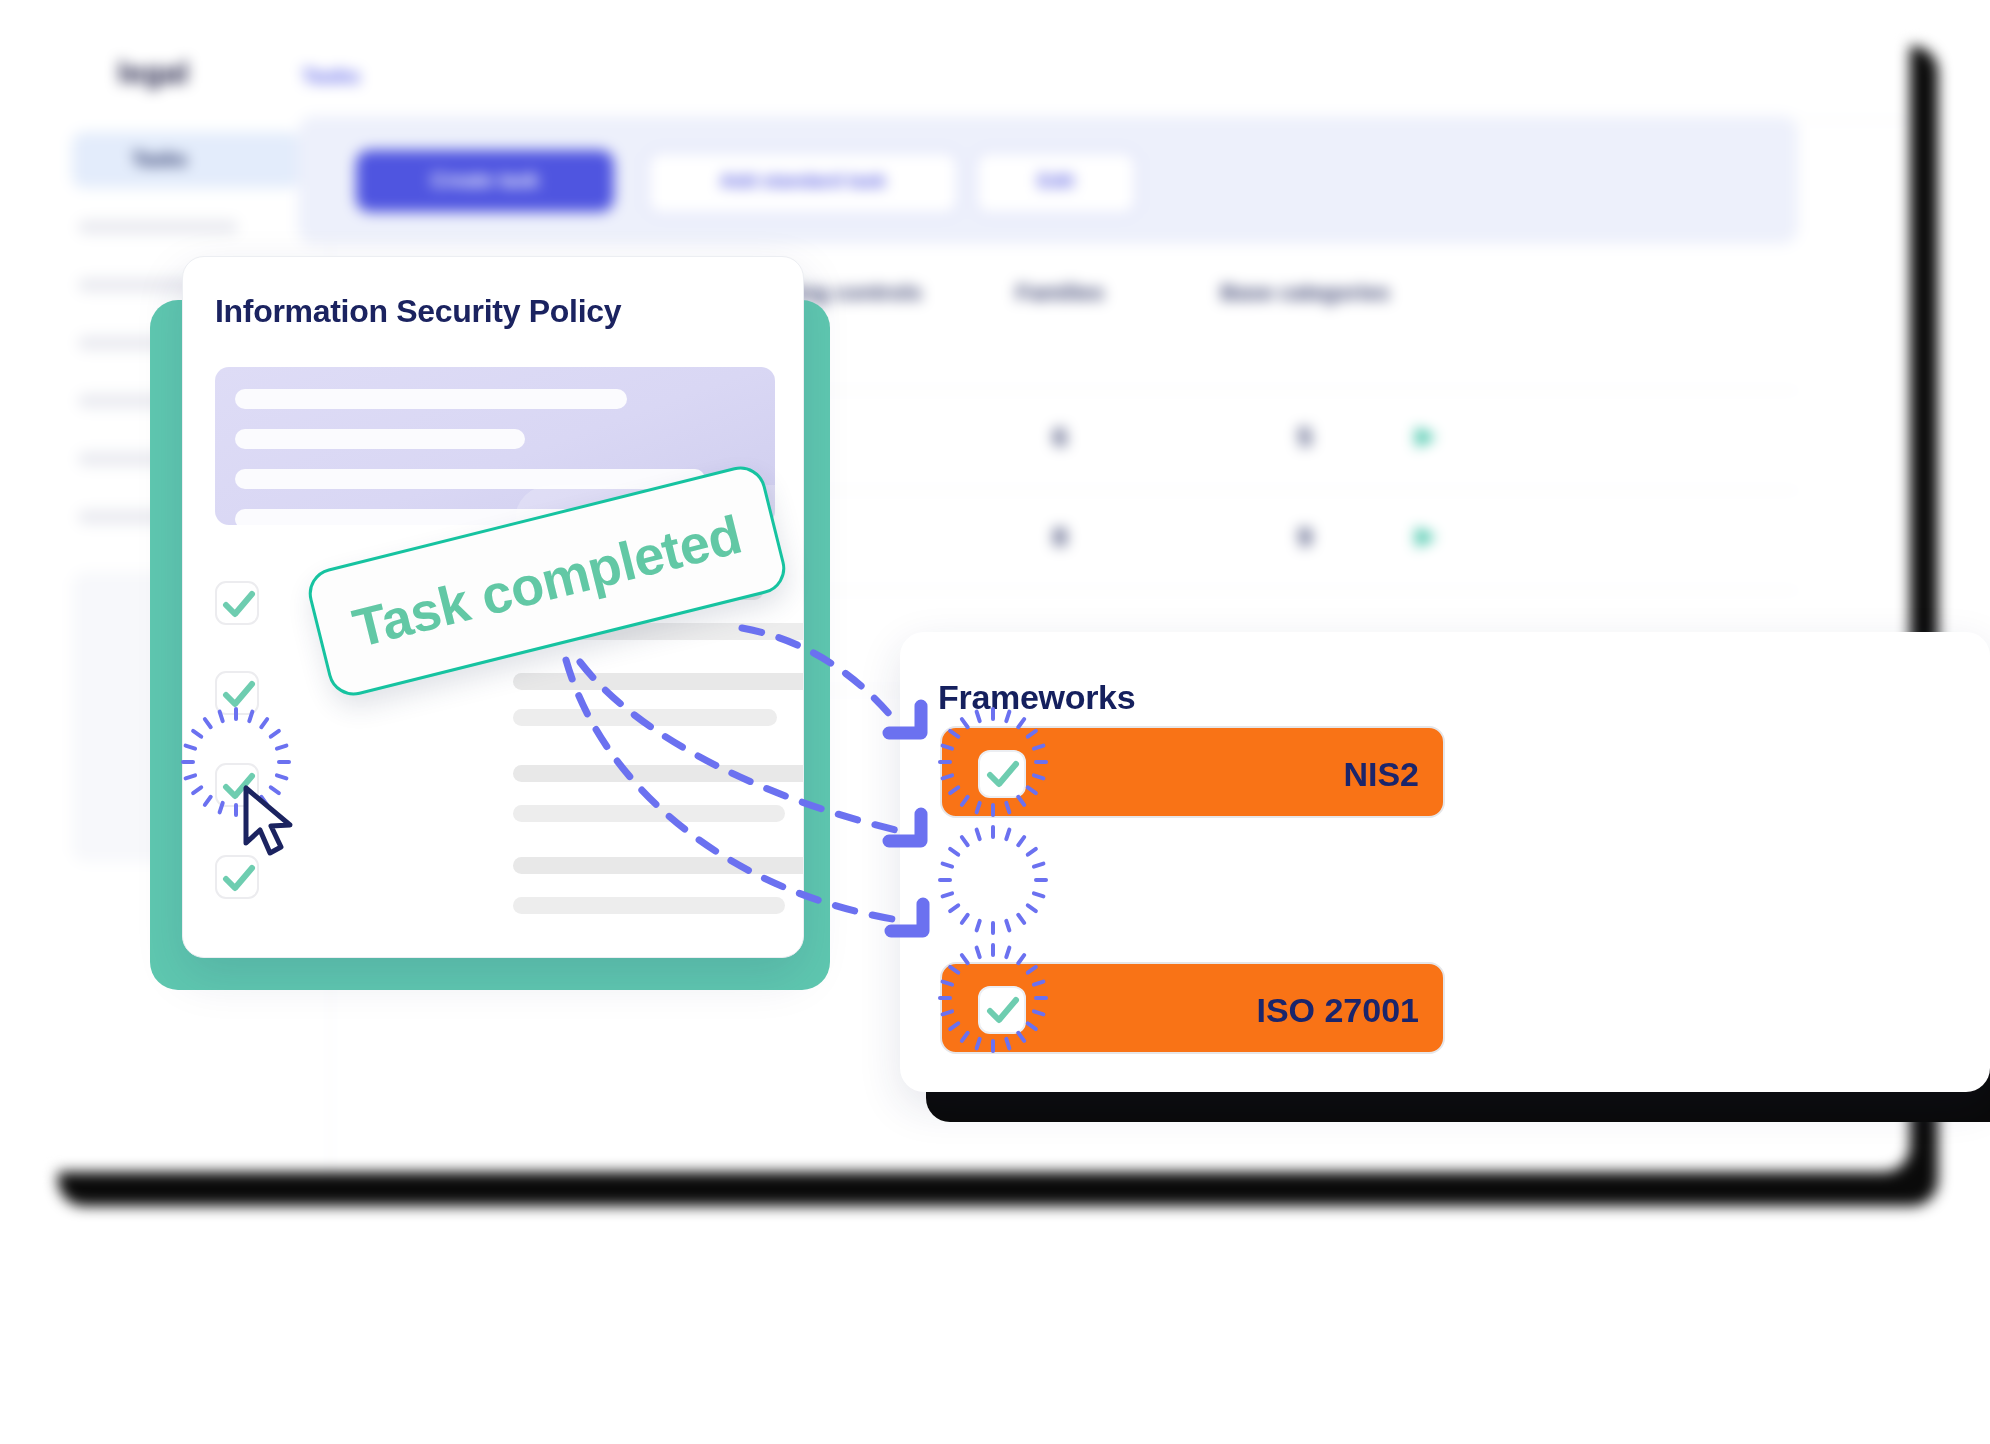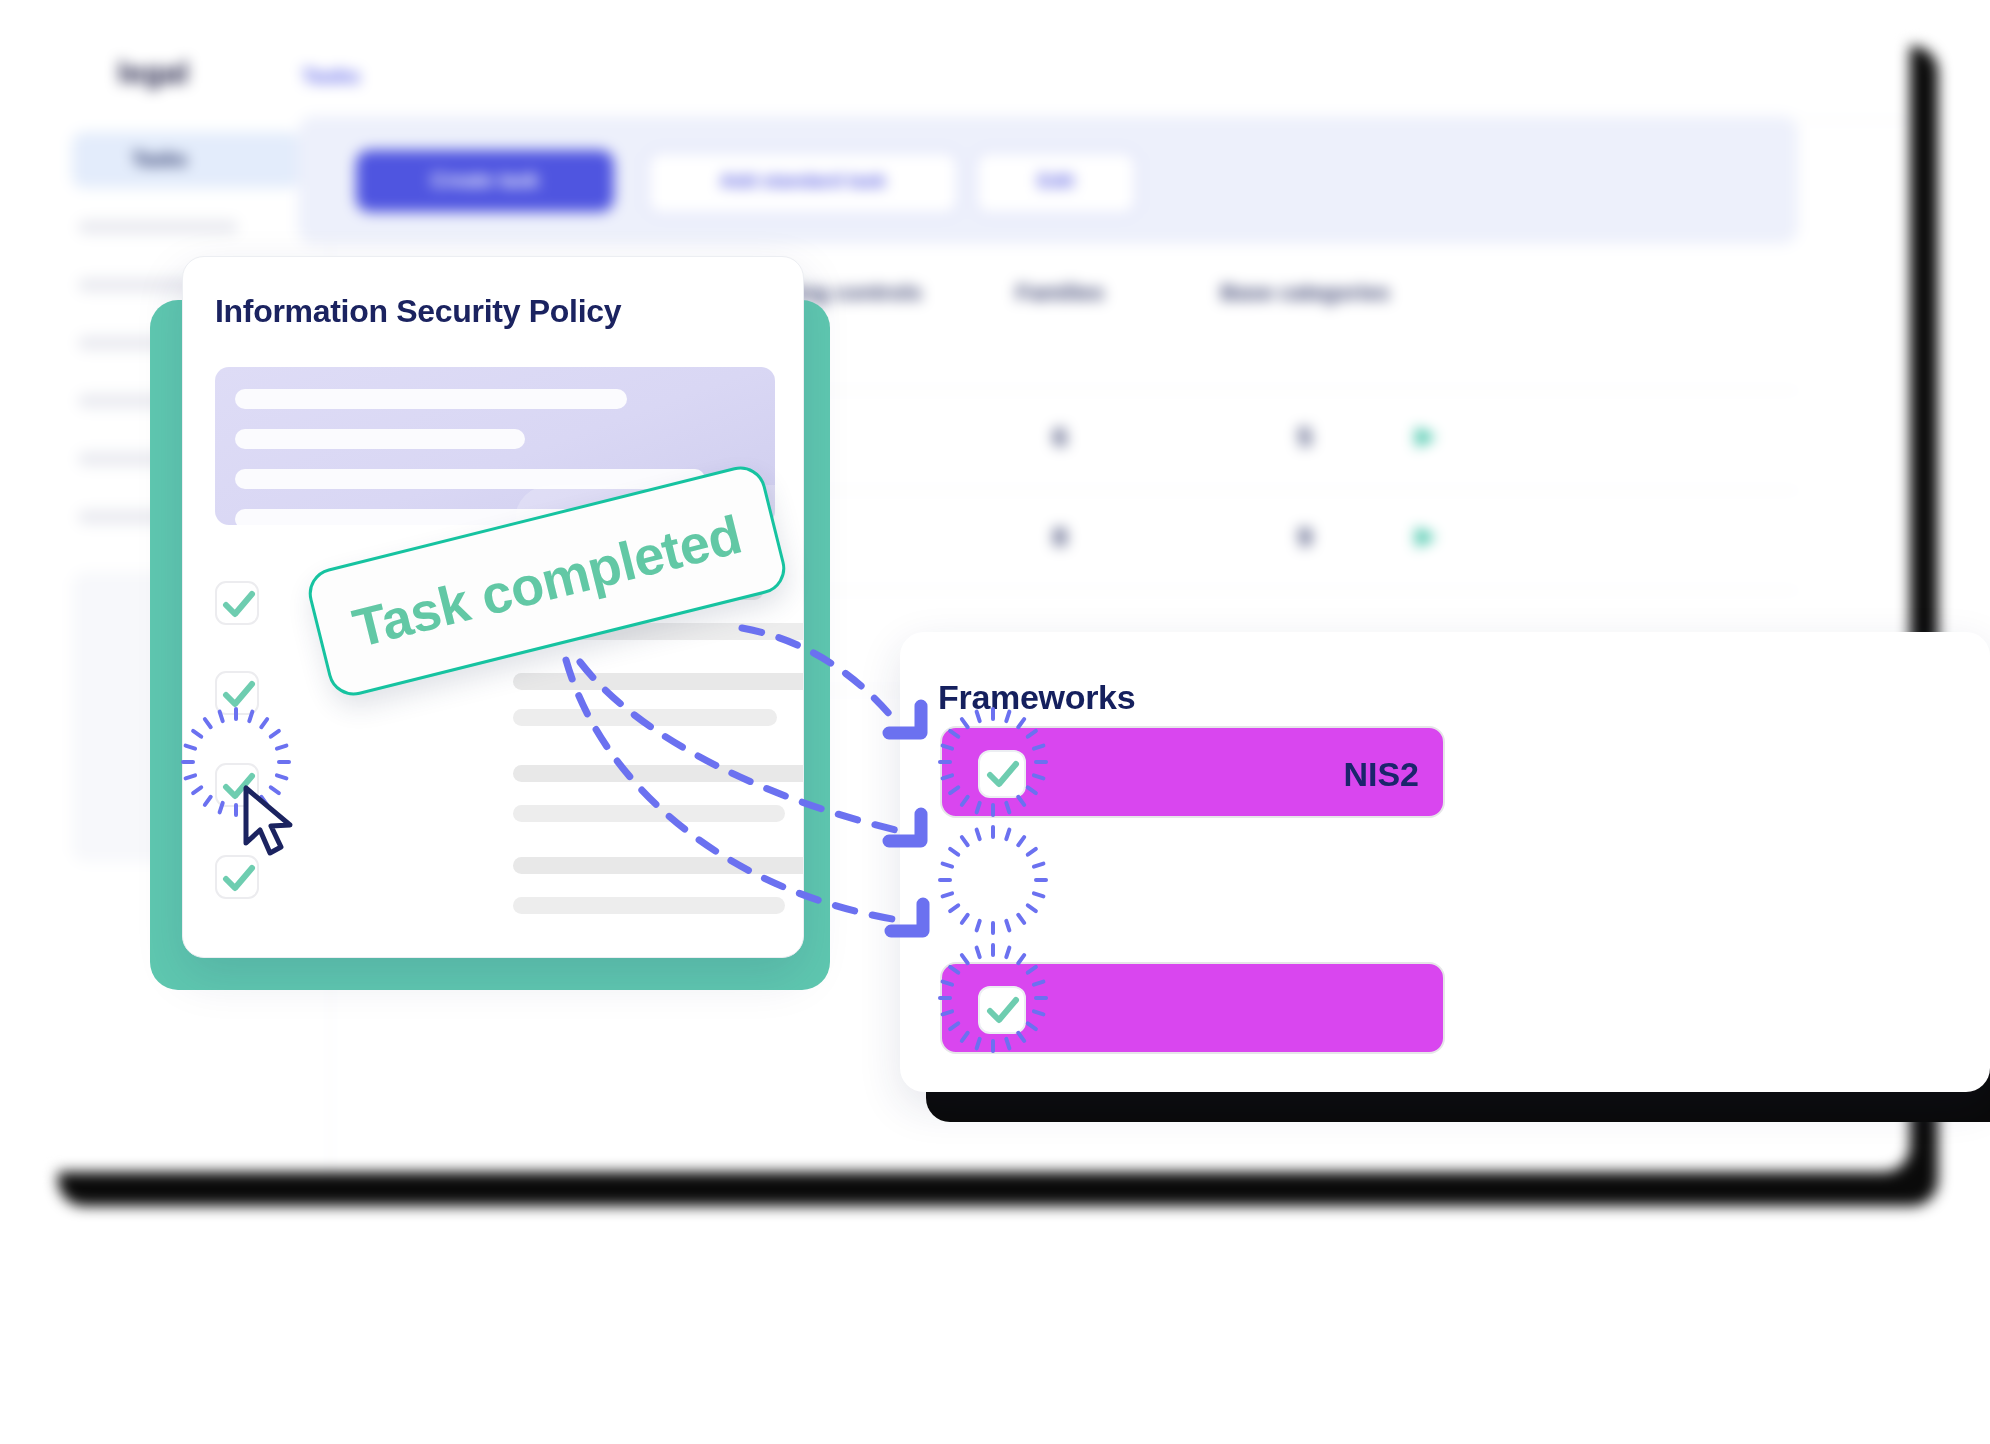--- a/index.html
+++ b/index.html
@@ -85,21 +85,21 @@
 
   
   .fw-panel{
     position:absolute;left:900px;top:632px;width:1090px;height:460px;
     background:#fff;border-radius:24px;
     box-shadow:0 14px 44px rgba(30,40,90,.12), 26px 30px 0 0 #0a0a0a;
   }
   .fw-title{position:absolute;left:38px;top:46px;font-size:34px;font-weight:700;color:#15205e;letter-spacing:-.3px;}
   .fw-row{
     position:absolute;left:40px;width:505px;height:92px;border-radius:16px;
-    background:#d946ef;border:2px solid #e6e6e8;box-sizing:border-box;
+    background:#f97316;border:2px solid #e6e6e8;box-sizing:border-box;
   }
   .fw-row .label{
     position:absolute;right:24px;top:0;height:92px;line-height:92px;
     font-size:34px;font-weight:700;color:#1b256b;
   }
   .fw-icon{position:absolute;left:36px;top:22px;width:48px;height:48px;border-radius:12px;background:#fff;border:2px solid #eceef2;box-sizing:border-box;}
   .fw-icon svg{position:absolute;left:6px;top:7px;}
 
   .arrows{position:absolute;left:0;top:0;width:1990px;height:1444px;pointer-events:none;}
 </style>
@@ -252,20 +252,21 @@
       <div class="label">NIS2</div>
     </div>
 
 
     <div class="fw-row" style="top:330px;">
       <div class="fw-icon">
         <svg width="34" height="32" viewBox="0 0 34 32">
             <path d="M4 16 L13 25 L30 5" fill="none" stroke="#6ecdb0" stroke-width="6" stroke-linecap="round" stroke-linejoin="round"></path>
           </svg>
       </div>
+      <div class="label">ISO 27001</div>
     </div>
   </div>
 
   <div class="burst" style="left:934px;top:703px;">
       <i style="transform: translate(-50%, 0px) rotate(0deg) translateY(41px);"></i>
       <i style="transform: translate(-50%, 0px) rotate(18deg) translateY(41px);"></i>
       <i style="transform: translate(-50%, 0px) rotate(36deg) translateY(41px);"></i>
       <i style="transform: translate(-50%, 0px) rotate(54deg) translateY(41px);"></i>
       <i style="transform: translate(-50%, 0px) rotate(72deg) translateY(41px);"></i>
       <i style="transform: translate(-50%, 0px) rotate(90deg) translateY(41px);"></i>

